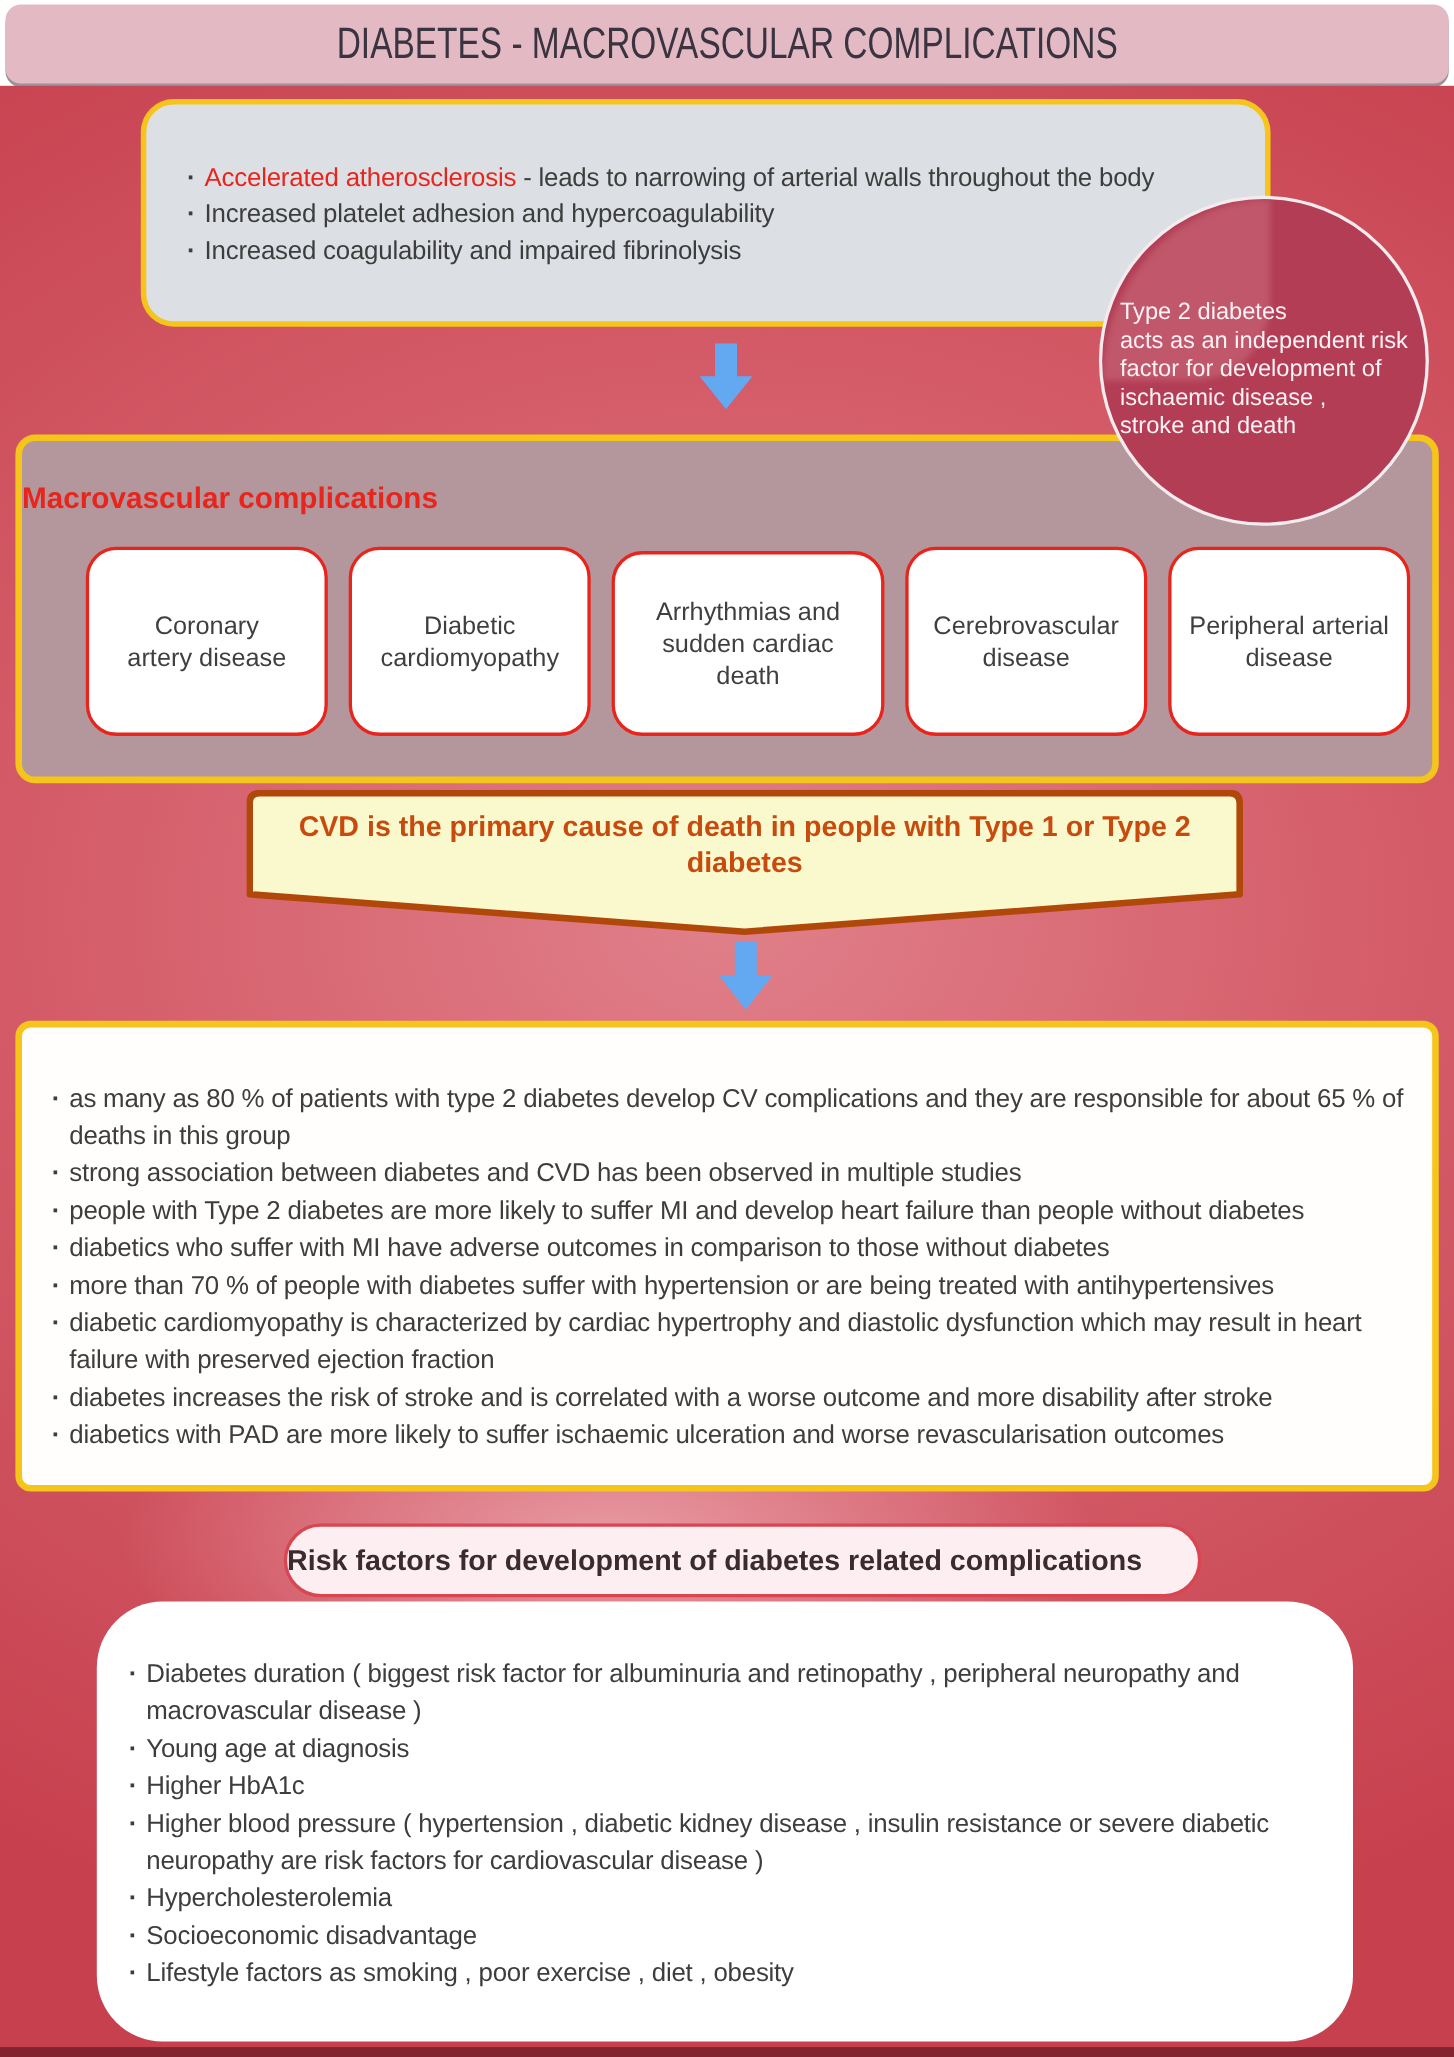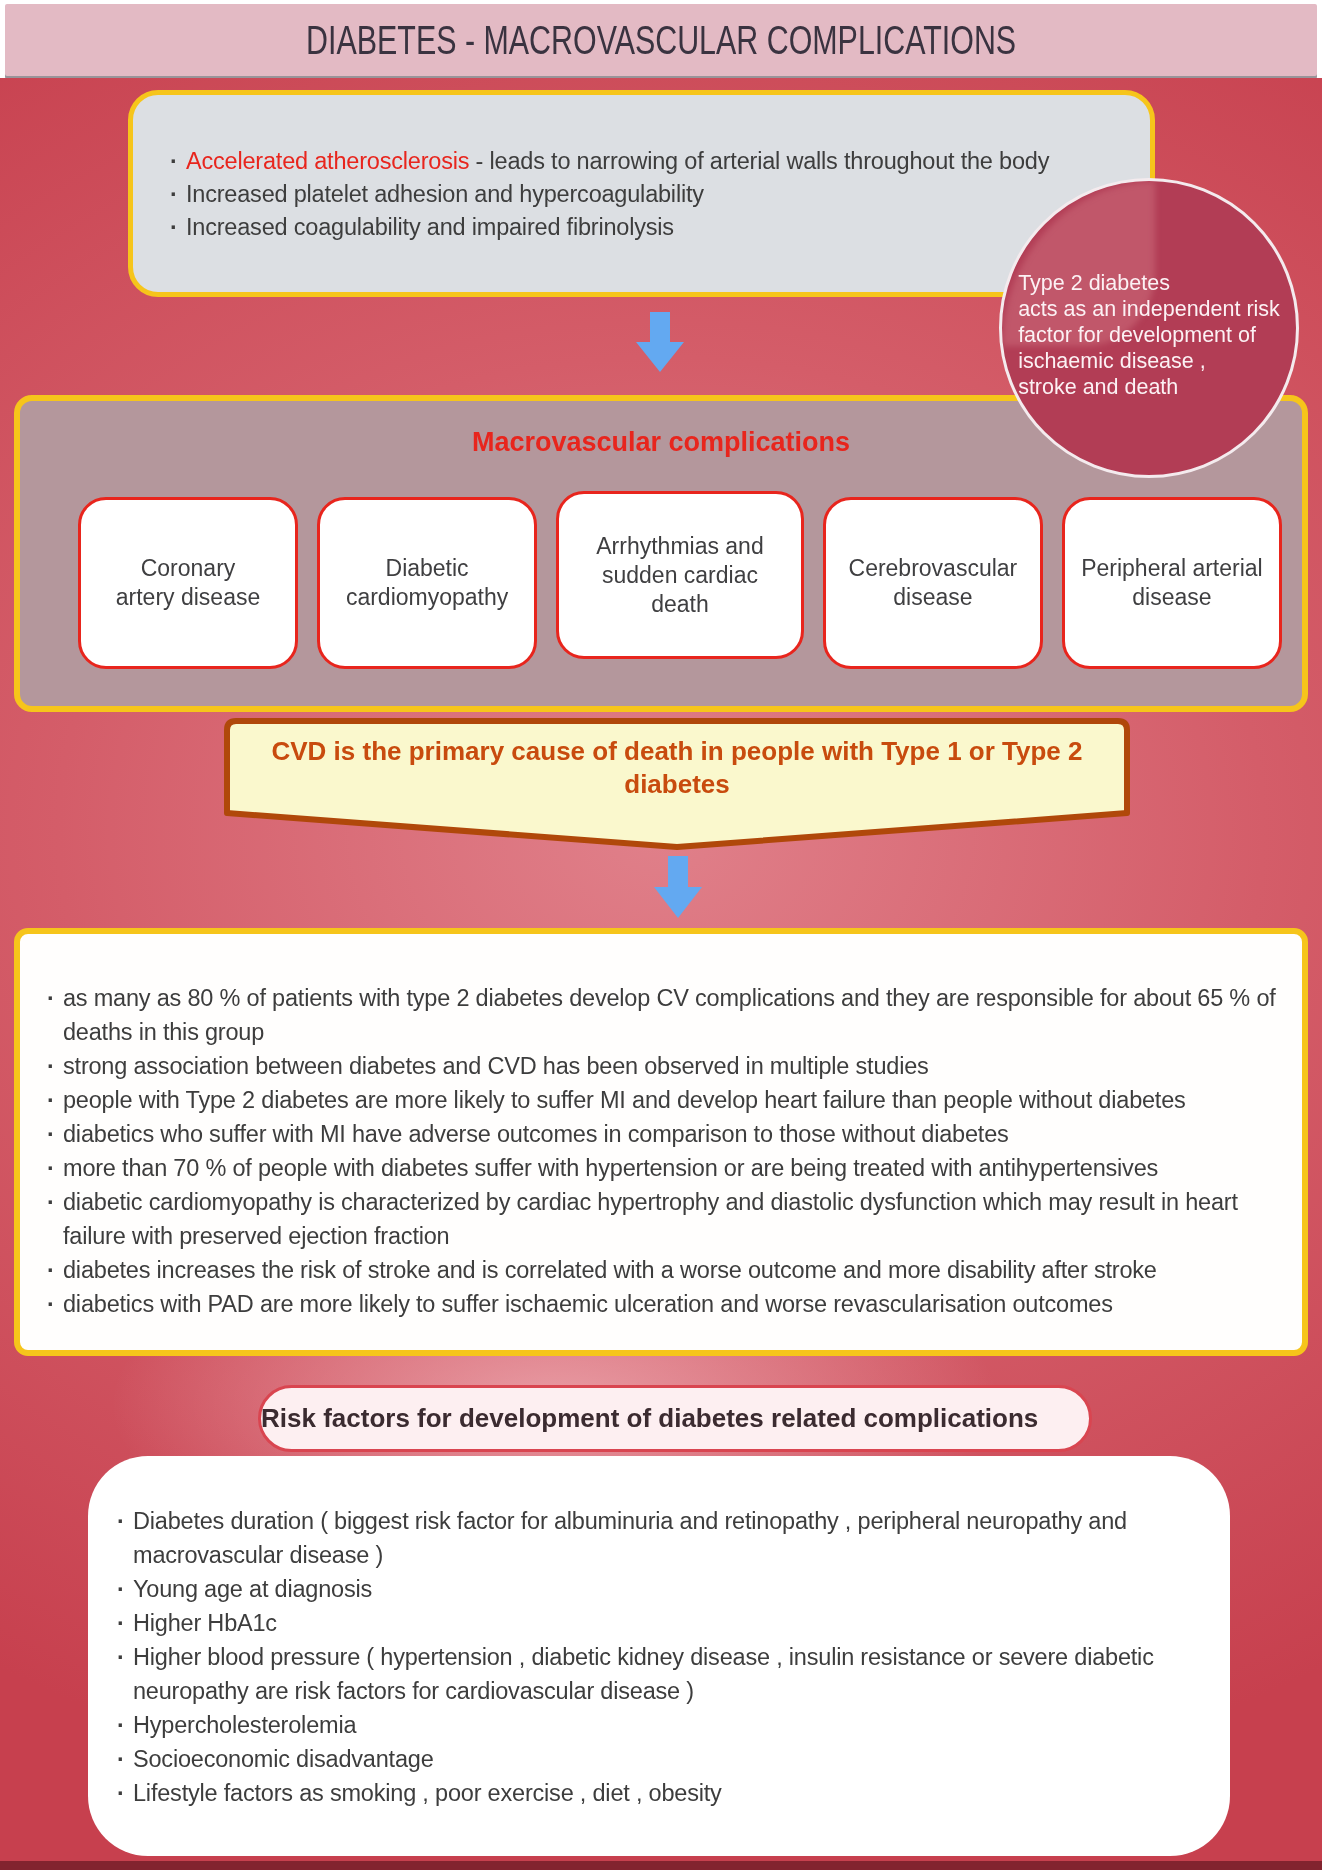--- a/index.html
+++ b/index.html
@@ -3,21 +3,21 @@
 <meta charset="utf-8">
 <style>
   html,body { margin:0; padding:0; background:#ffffff; }
   .page {
     position:relative; width:1322px; height:1870px; overflow:hidden;
     background:#ffffff; font-family:"Liberation Sans", sans-serif;
   }
   
   .header-bar {
     position:absolute; left:5px; top:4px; width:1312px; height:72px;
-    background:var(--header-bg,#e3bac4); border-radius:2px;
+    background:var(--header-bg,#e3bac4); border-radius:14px;
     display:flex; align-items:center; justify-content:center;
     box-shadow:0 3px 0 rgba(70,60,70,.55);
   }
   .header-bar h1 {
     margin:0; font-size:40px; font-weight:500; color:#3a3340;
     letter-spacing:0px; white-space:nowrap; transform:scaleX(.76);
   }
   
   .bg {
     position:absolute; left:0; top:78px; width:1322px; height:1792px;
@@ -53,24 +53,24 @@
   .circle-text { position:relative; margin-top:14px; color:#fcf1f4; font-size:21.5px; line-height:26px; }
   
   .arrow { position:absolute; z-index:3; }
   
   .macro-box {
     position:absolute; left:14px; top:395px; width:1294px; height:317px; box-sizing:border-box;
     background:var(--mauve-bg,#b4979c); border:6px solid var(--accent-yellow,#f6c51b);
     border-radius:18px; z-index:2;
   }
   .macro-title {
-    margin:12px; padding-top:14px; text-align:center;
+    margin:0; padding-top:37px; 
     font-size:27px; font-weight:bold; color:var(--accent-red,#e8251d);
   }
-  .disease-row { position:absolute; left:20px; right:20px; top:96px; display:flex; gap:19px; align-items:center;padding-left:38px; }
+  .disease-row { position:absolute; left:20px; right:20px; top:96px; display:flex; gap:19px; align-items:flex-end;padding-left:38px; }
   .disease-card {
     flex:1 1 0; height:172px; box-sizing:border-box; background:#ffffff;
     border:3px solid var(--accent-red,#e8251d); border-radius:28px;
     display:flex; align-items:center; justify-content:center; text-align:center;
     font-size:23px; line-height:29px; color:#3f3f41; padding:0 8px;
   }
   .disease-card.tall { flex:1.14 1 0; height:168px; margin-top:-16px; }
   .disease-card span { display:inline-block; }
   .w150 span { max-width:150px; } .w180 span { max-width:185px; } .w200 span { max-width:205px; }
   

